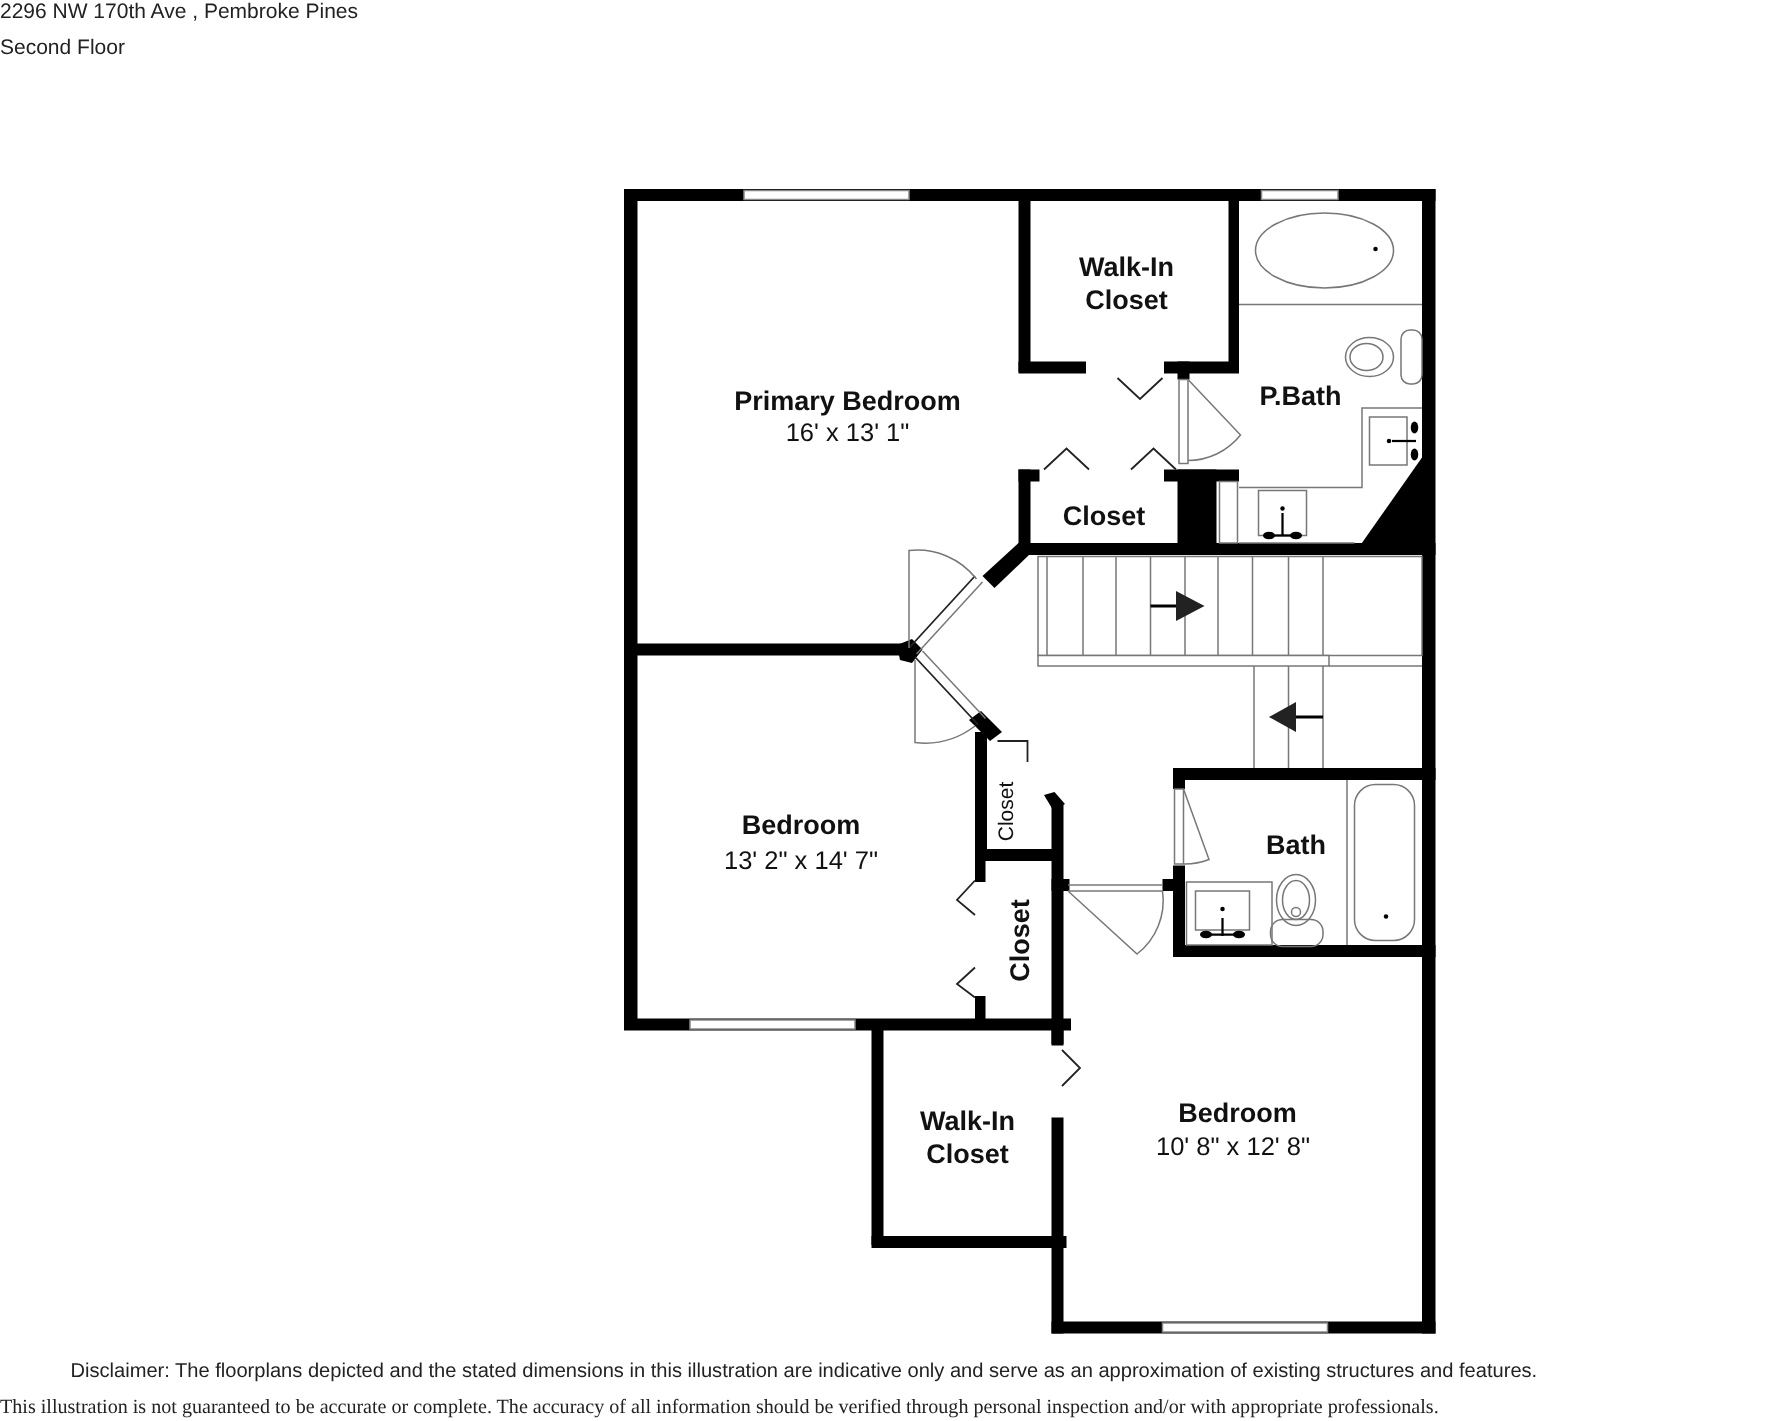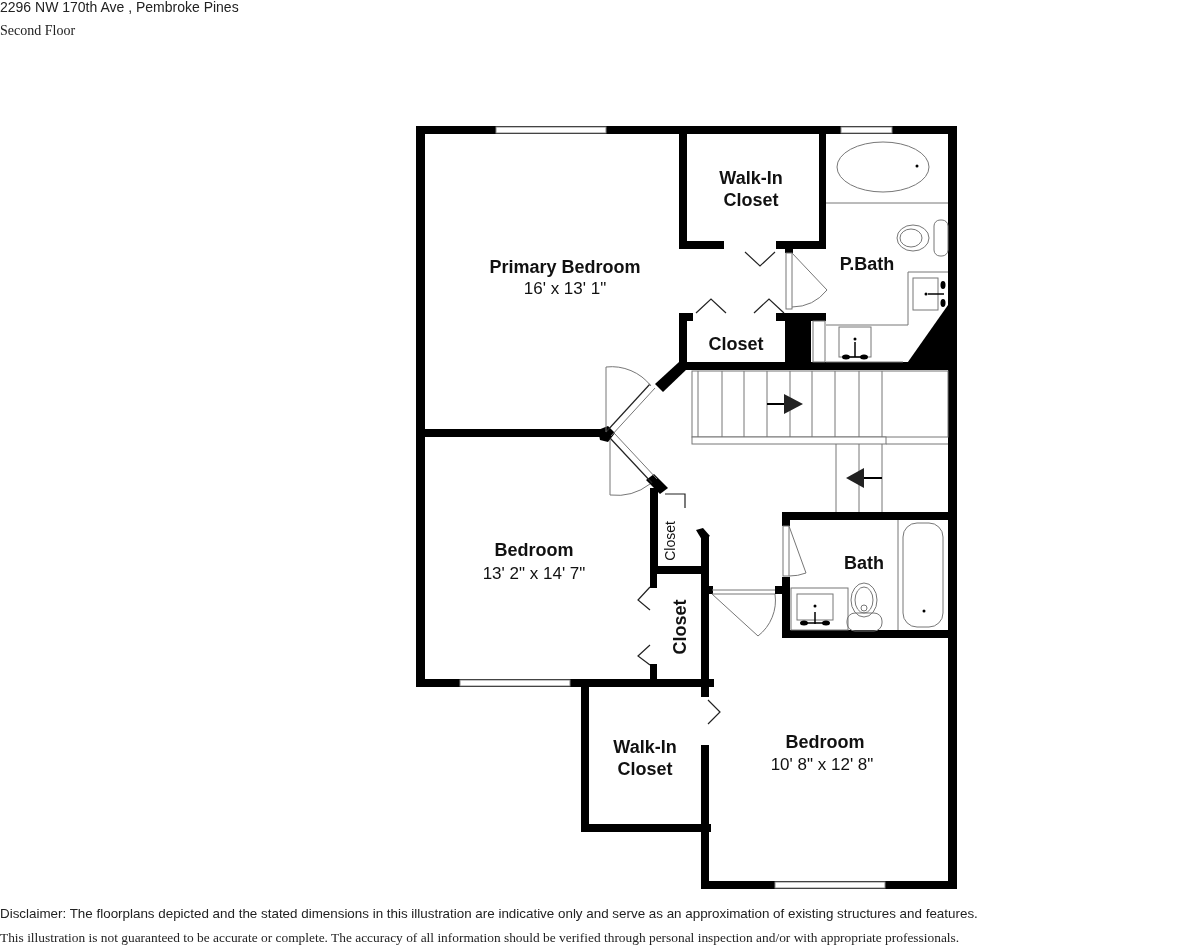--- a/index.html
+++ b/index.html
@@ -1,21 +1,21 @@
 <!DOCTYPE html>
 <html><head>
 <meta charset="utf-8">
 <style>
   html, body { margin: 0; padding: 0; background: #ffffff; }
   body { width: 1188px; height: 947px; position: relative; overflow: hidden; font-family: "Liberation Sans", sans-serif; color: #111; }
   .hdr { position: absolute; left: 0; font-size: 14px; line-height: 18px; color: #222; }
   .hdr.addr { top: -2px; }
-  .hdr.floor { top: 22px; font-family: Liberation Serif, serif; }
+  .hdr.floor { top: 22px; }
   .disc { position: absolute; left: 0; font-size: 13.4px; line-height: 17px; color: #222; white-space: nowrap; }
-  .disc.l1 { top: 905px; }
+  .disc.l1 { top: 905px; margin-left: 47px; }
   .disc.l2 { top: 929px; font-family: Liberation Serif, serif; }
   svg { position: absolute; left: 0; top: 0; }
   .room-name { font-family: "Liberation Sans", sans-serif; font-weight: bold; font-size: 18px; fill: #111; }
   .room-dim { font-family: "Liberation Sans", sans-serif; font-size: 17px; fill: #111; }
   .wall { fill: #000; }
   .thin { fill: none; stroke: #777; stroke-width: 1; }
   .thin-dark { fill: none; stroke: #222; stroke-width: 1.2; }
 </style>
 </head>
 <body>

